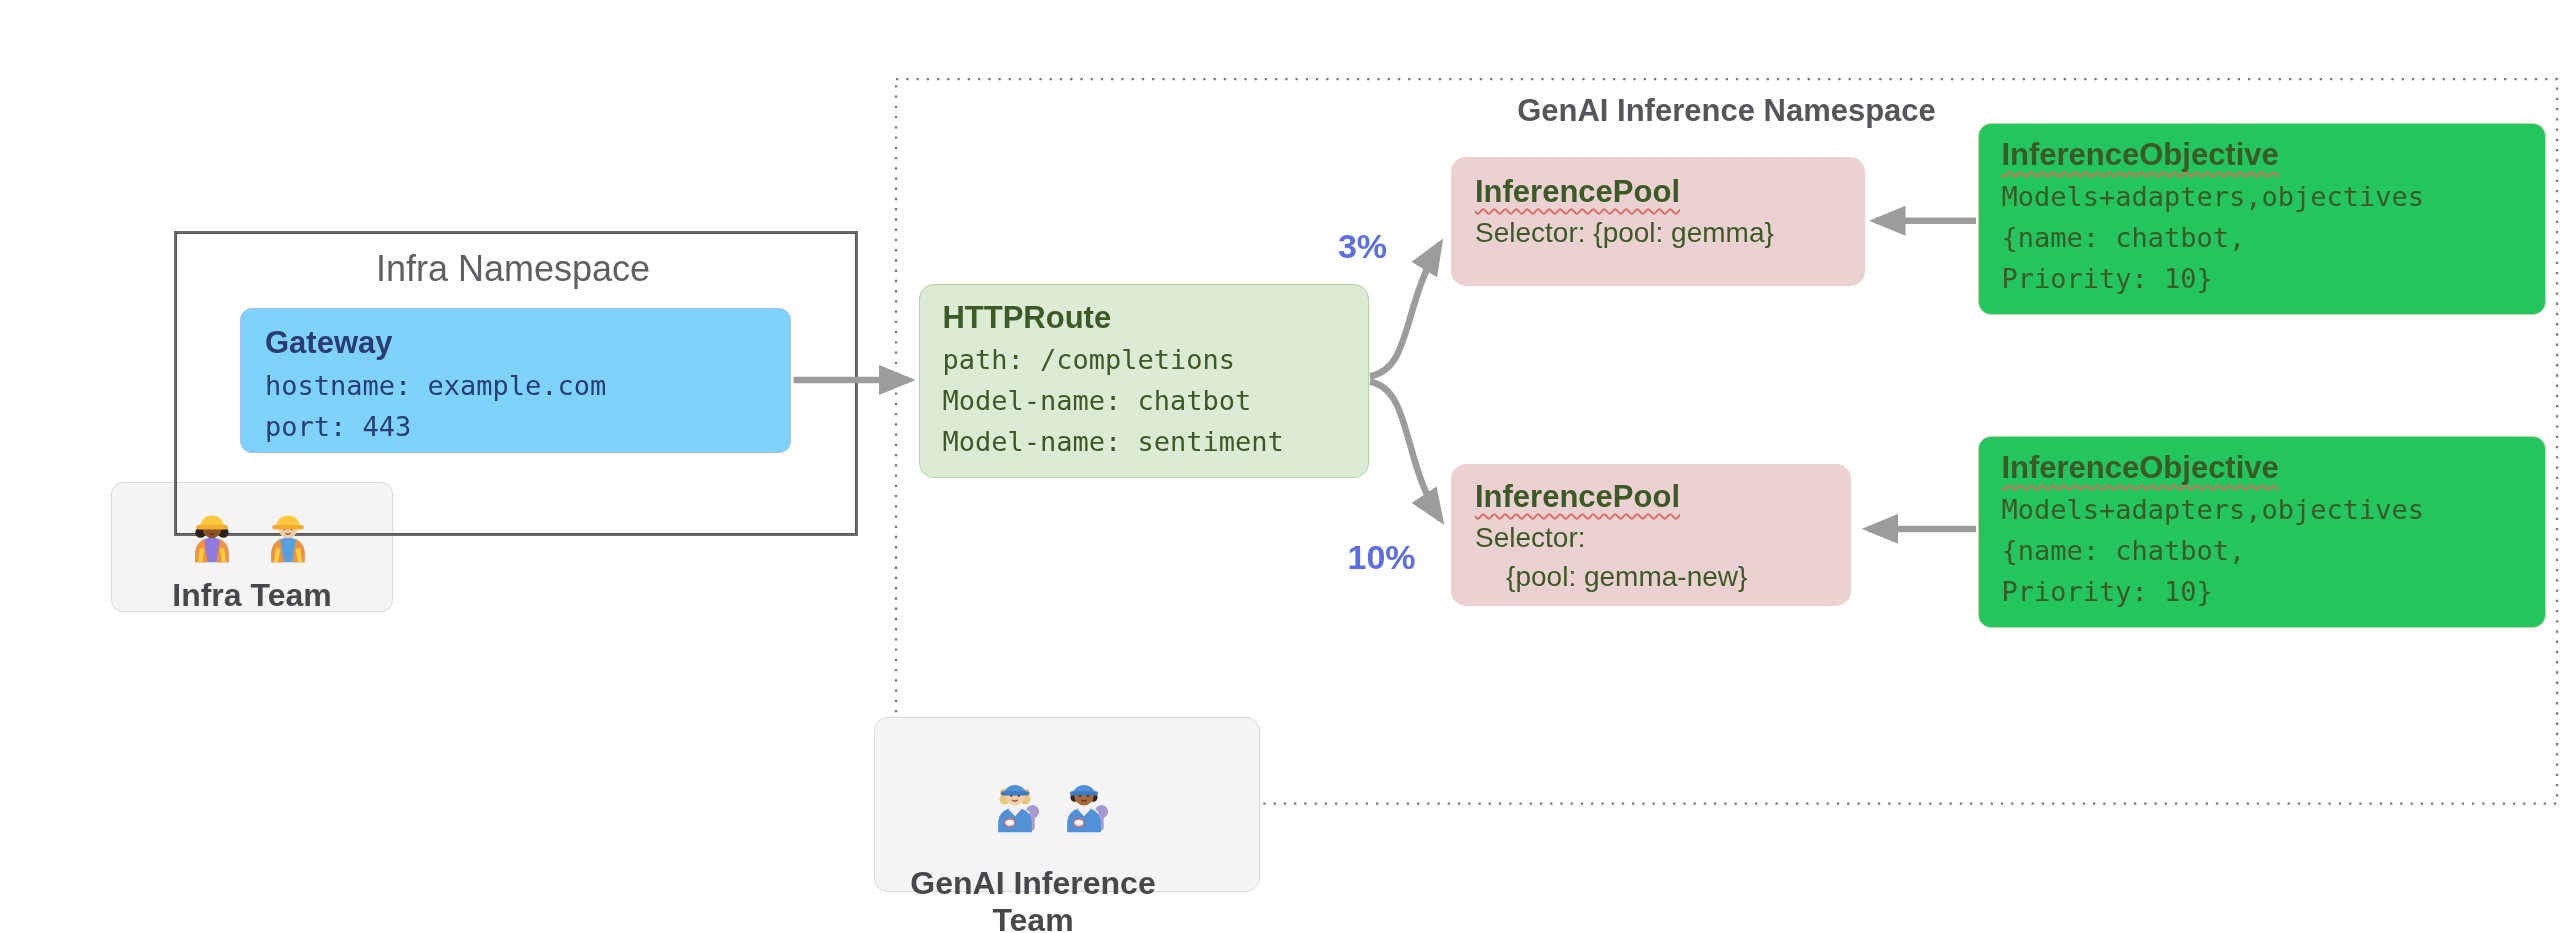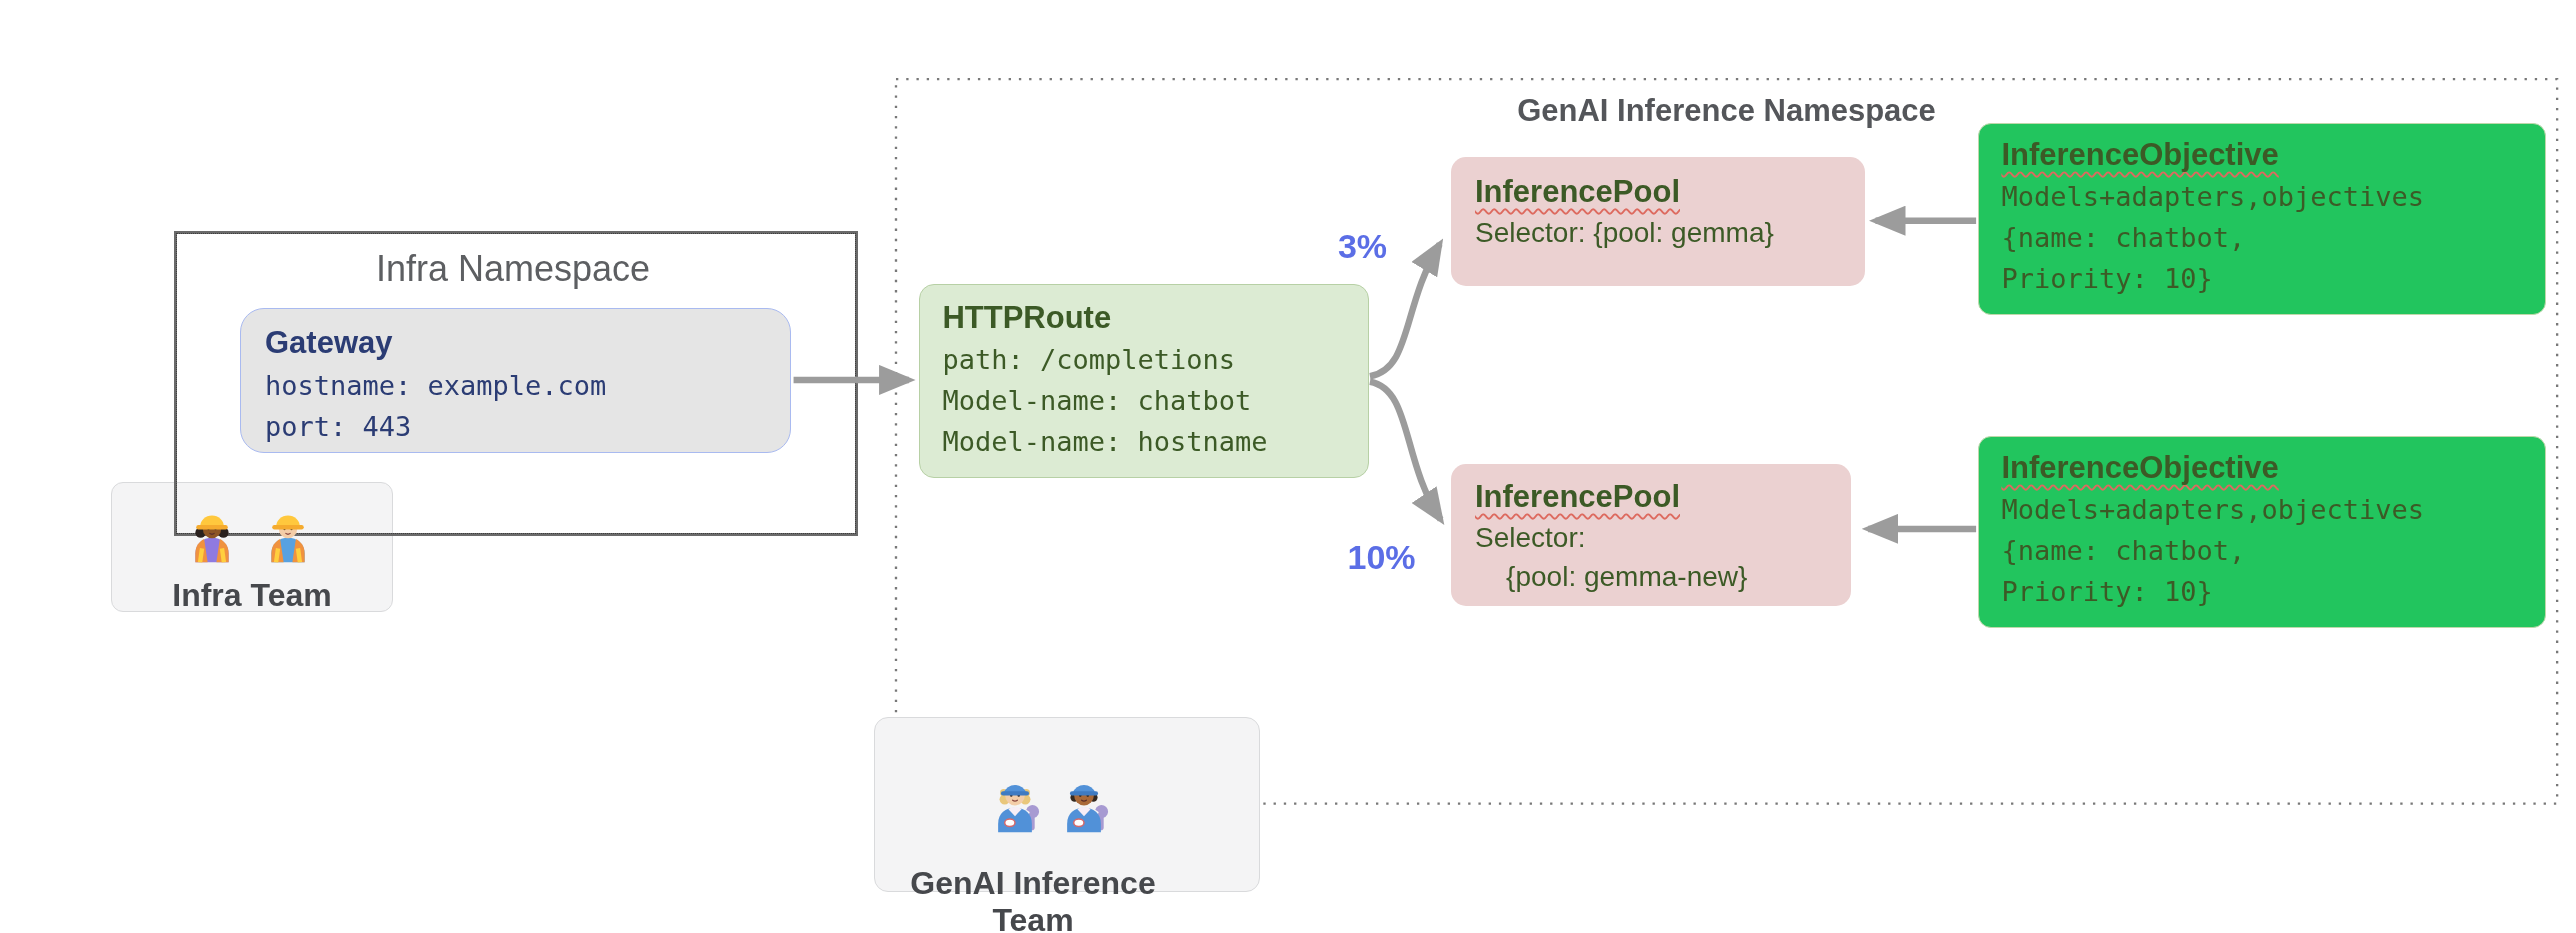--- a/index.html
+++ b/index.html
@@ -29,21 +29,21 @@
     border:3.7px solid #6a6a6a;
     outline:1.9px dotted #3e3e3e; outline-offset:-3.7px;
     z-index:2; background:transparent;
   }
   .infra-ns-title {
     left:271px; top:248px; width:484px; text-align:center;
     font-size:36px; color:#5d5f62; z-index:2;
   }
   .gateway {
     left:240px; top:308px; width:551px; height:145px;
-    background:#e5e5e5; border:1.9px solid #a9baf0; border-radius:24px;
+    background:#7dd3fc; border:1.9px solid #a9baf0; border-radius:12px;
     padding:11.2px 24px; color:#2b3c74; z-index:2;
   }
   .gateway .box-title { line-height:45px; }
 
   
   .team-box {
     box-sizing:border-box; background:#f4f4f5; border:1.9px solid #d9dadc;
     border-radius:12px; z-index:1;
   }
   .team-content { z-index:3; text-align:center; color:#46484c; }
@@ -134,21 +134,21 @@
     </svg>
     <div class="team-label" style="position:absolute; left:0; top:95px; width:100%;">Infra Team</div>
   </div>
 
   <div class="abs genai-title">GenAI Inference Namespace</div>
 
   <div class="abs httproute resource-box">
     <div class="box-title">HTTPRoute</div>
     <div class="mono-line">path: /completions</div>
     <div class="mono-line">Model-name: chatbot</div>
-    <div class="mono-line">Model-name: hostname</div>
+    <div class="mono-line">Model-name: sentiment</div>
   </div>
 
   <div class="abs pct" style="left:1302px; top:227px;">3%</div>
   <div class="abs pct" style="left:1321px; top:538px;">10%</div>
 
   <div class="abs pool pool-top">
     <div class="box-title"><span class="squiggle">InferencePool</span></div>
     <div class="sans-line">Selector: {pool: gemma}</div>
   </div>
 

